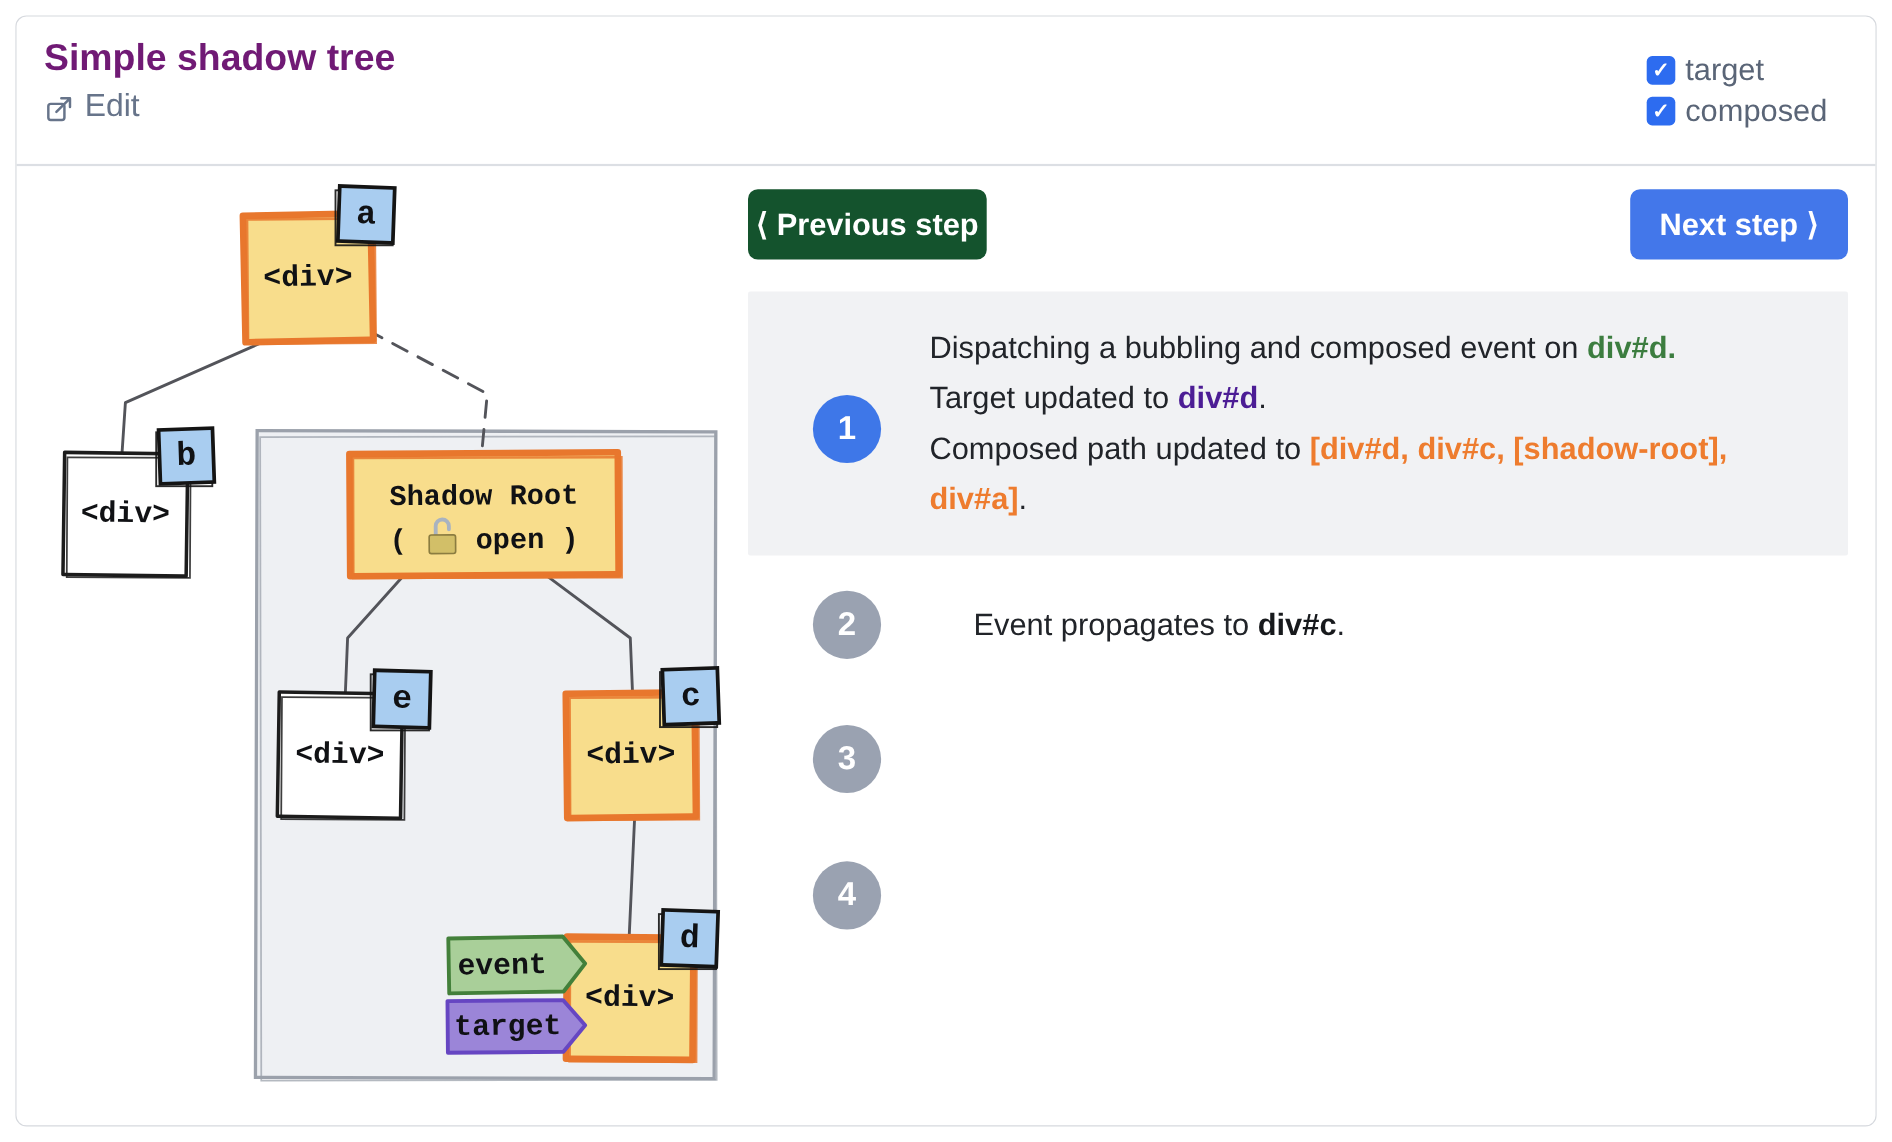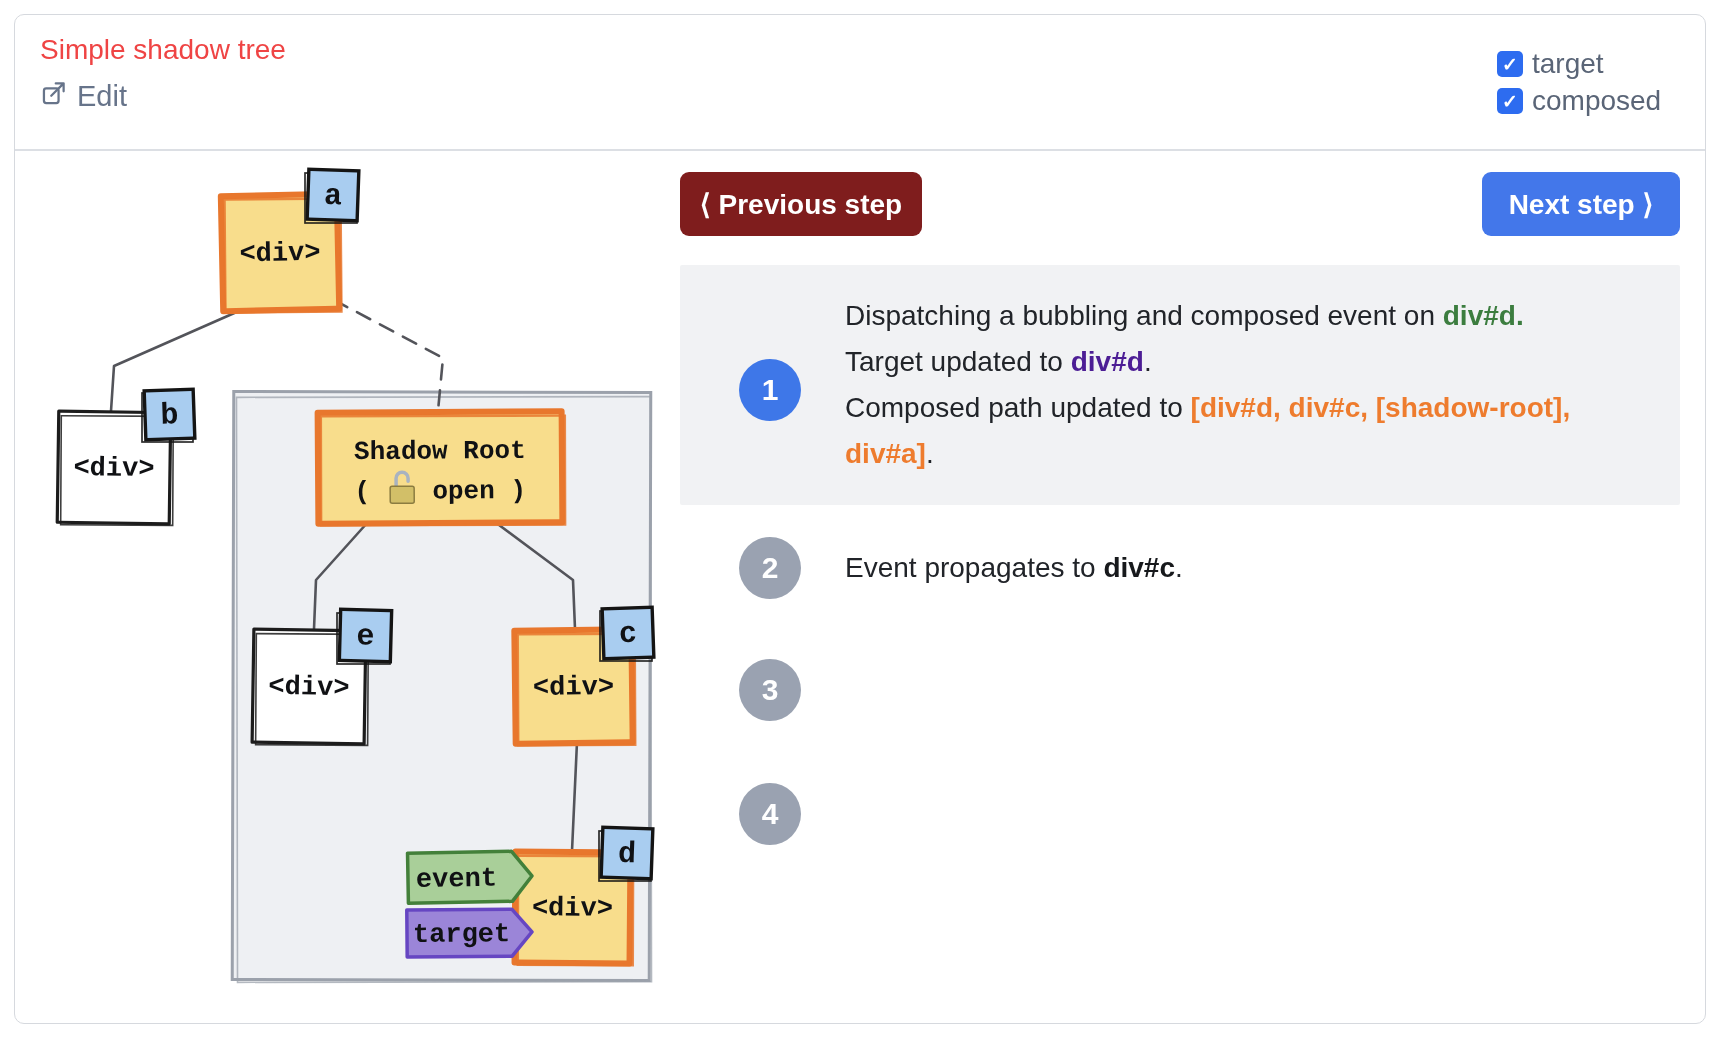--- a/index.html
+++ b/index.html
@@ -1,32 +1,32 @@
 <!DOCTYPE html>
 <html><head>
 <meta charset="utf-8">
 <style>
   *{margin:0;padding:0;box-sizing:border-box}
   html,body{background:#fff}
   body{width:1720px;height:1038px;position:relative;overflow:hidden;
        font-family:"Liberation Sans",sans-serif;color:#212429}
   .card{position:absolute;left:14px;top:14px;width:1692px;height:1010px;
         border:1px solid #d6d9de;border-radius:10px;background:#fff}
-  .title{position:absolute;left:40px;top:34px;font-size:28px;font-weight:400;color:#ef4444}
-  .edit{position:absolute;left:40px;top:80px;display:flex;align-items:flex-start;gap:10px;
+  .title{position:absolute;left:40px;top:34px;font-size:34px;font-weight:700;color:#701a75}
+  .edit{position:absolute;left:40px;top:80px;display:flex;align-items:flex-end;gap:10px;
         color:#67748a;font-size:29px;text-decoration:none;cursor:pointer}
   .cbrow{position:absolute;display:flex;align-items:center;gap:9px;font-size:28px;color:#5a6577}
   .cbrow.b1{top:48px;left:1497px}
   .cbrow.b2{top:85px;left:1497px}
   .cbx{width:26px;height:26px;border-radius:5px;background:#2d6cf0;color:#fff;
        display:flex;align-items:center;justify-content:center;font-size:19px;font-weight:700;cursor:pointer}
   .divider{position:absolute;left:15px;top:149px;width:1690px;height:2px;background:#dcdfe4}
   .btn{position:absolute;border:none;border-radius:9px;color:#fff;font-size:28px;font-weight:700;
        font-family:"Liberation Sans",sans-serif;cursor:pointer}
-  .btn.prev{left:680px;top:172px;width:242px;height:64px;background:#7f1d1d}
+  .btn.prev{left:680px;top:172px;width:217px;height:64px;background:#14532d}
   .btn.next{left:1482px;top:172px;width:198px;height:64px;background:#4377ea}
   .steps-list{position:absolute;left:0;top:0}
   .step-row{position:absolute;left:680px;width:1000px}
   .step-panel{background:#f1f2f4;border-radius:2px}
   .step-circle{position:absolute;left:59px;width:62px;height:62px;border-radius:50%;color:#fff;
        font-size:30px;font-weight:700;display:flex;align-items:center;justify-content:center}
   .step-circle.active{background:#3e77e8}
   .step-circle.inactive{background:#9aa2b1}
   .step-text{position:absolute;left:165px;width:800px;font-size:28px;color:#212429}
   .seg-green{color:#3c7d3f;font-weight:700}
@@ -71,21 +71,21 @@
     <div class="step-row step-panel" style="top: 265px; height: 240px;">
       <div class="step-circle active" style="top: 94px;">1</div>
       <div class="step-text" style="top: 28px; line-height: 46px;">
         <div><span>Dispatching a bubbling and composed event on </span><span class="seg-green">div#d.</span></div>
         <div><span>Target updated to </span><span class="seg-purple">div#d</span><span>.</span></div>
         <div><span>Composed path updated to </span><span class="seg-orange">[div#d, div#c, [shadow-root], div#a]</span><span>.</span></div>
       </div>
     </div>
     <div class="step-row" style="top: 537px; height: 62px;">
       <div class="step-circle inactive" style="top: 0px;">2</div>
-      <div class="step-text" style="top: 0px; line-height: 62px;">
+      <div class="step-text" style="top: 0px; line-height: 62px; margin-left: 40px;">
         <div><span>Event propagates to </span><span class="seg-bold">div#c</span><span>.</span></div>
       </div>
     </div>
     <div class="step-row" style="top: 659px; height: 62px;">
       <div class="step-circle inactive" style="top: 0px;">3</div>
     </div>
     <div class="step-row" style="top: 766px; height: 96px;">
       <div class="step-circle inactive" style="top: 17px;">4</div>
     </div>
   </div>

